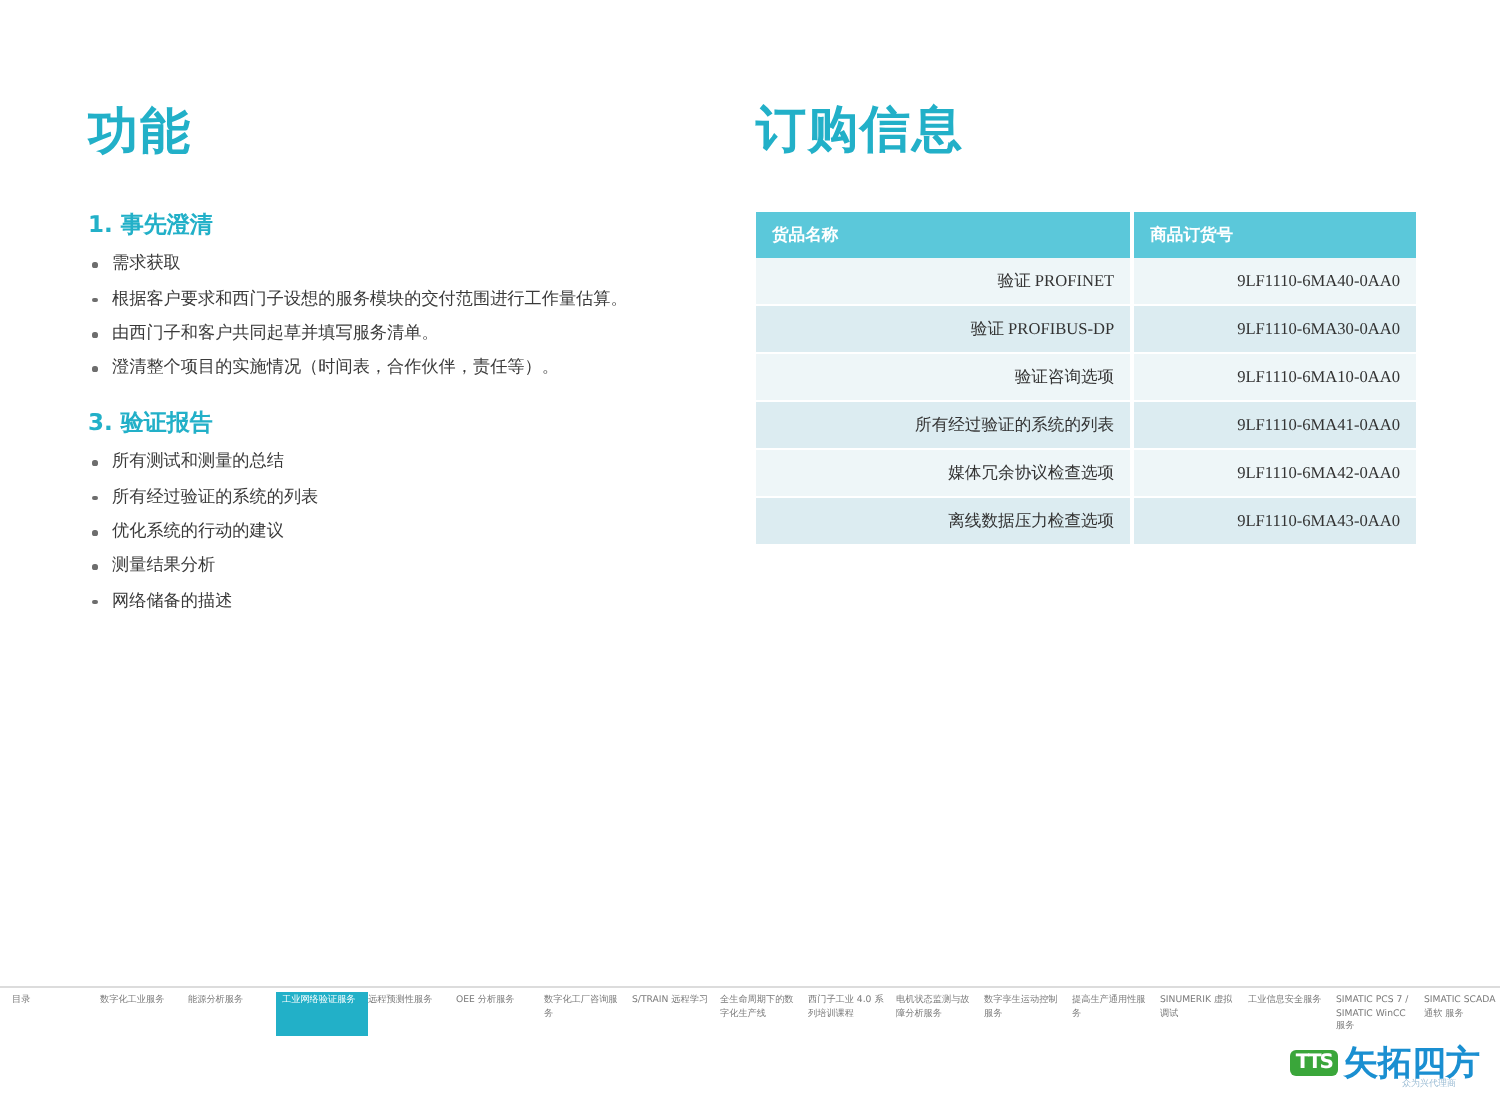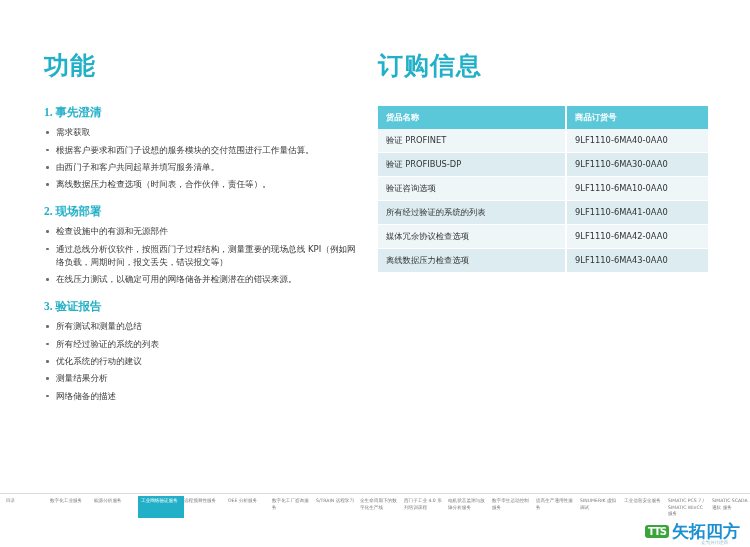--- a/index.html
+++ b/index.html
@@ -27,36 +27,36 @@
     position: absolute;
     left: 44px;
     top: 52px;
     width: 320px;
   }
   .col-right {
     position: absolute;
     left: 378px;
     top: 52px;
     width: 330px;
+    font-family: Liberation Serif, serif;
   }
   h1.section-title {
     font-size: 25px;
     font-weight: bold;
     color: #22b0c8;
     margin: 0 0 26px 0;
     letter-spacing: 1px;
     line-height: 1.1;
   }
   h2.sub-title {
     font-size: 11.5px;
     font-weight: bold;
     color: #22b0c8;
     margin: 0 0 7px 0;
     line-height: 1.2;
-    font-family: Liberation Serif, serif;
   }
   .block {
     margin-bottom: 13px;
   }
   ul.bullets {
     list-style: none;
     margin: 0;
     padding: 0;
   }
   ul.bullets li {
@@ -95,20 +95,21 @@
   }
   .order-table th:last-child {
     border-right: none;
   }
   .order-table td {
     font-size: 8.3px;
     color: #333333;
     padding: 6px 8px;
     border-right: 2px solid #ffffff;
     border-bottom: 1px solid #ffffff;
+    text-align: right;
   }
   .order-table td:last-child {
     border-right: none;
   }
   .order-table tbody tr:nth-child(odd) td {
     background: #eef6f8;
   }
   .order-table tbody tr:nth-child(even) td {
     background: #dcecf1;
   }
@@ -194,32 +195,24 @@
 
   <div class="col-left">
     <h1 class="section-title">功能</h1>
 
     <div class="block">
       <h2 class="sub-title">1. 事先澄清</h2>
       <ul class="bullets">
         <li>需求获取</li>
         <li>根据客户要求和西门子设想的服务模块的交付范围进行工作量估算。</li>
         <li>由西门子和客户共同起草并填写服务清单。</li>
-        <li>离线数据压力检查选项（时间表，合作伙伴，责任等）。</li>
+        <li>澄清整个项目的实施情况（时间表，合作伙伴，责任等）。</li>
       </ul>
     </div>
 
-    <div class="block">
-      <h2 class="sub-title">2. 现场部署</h2>
-      <ul class="bullets">
-        <li>检查设施中的有源和无源部件</li>
-        <li>通过总线分析仪软件，按照西门子过程结构，测量重要的现场总线 KPI（例如网络负载，周期时间，报文丢失，错误报文等）</li>
-        <li>在线压力测试，以确定可用的网络储备并检测潜在的错误来源。</li>
-      </ul>
-    </div>
 
     <div class="block">
       <h2 class="sub-title">3. 验证报告</h2>
       <ul class="bullets">
         <li>所有测试和测量的总结</li>
         <li>所有经过验证的系统的列表</li>
         <li>优化系统的行动的建议</li>
         <li>测量结果分析</li>
         <li>网络储备的描述</li>
       </ul>

